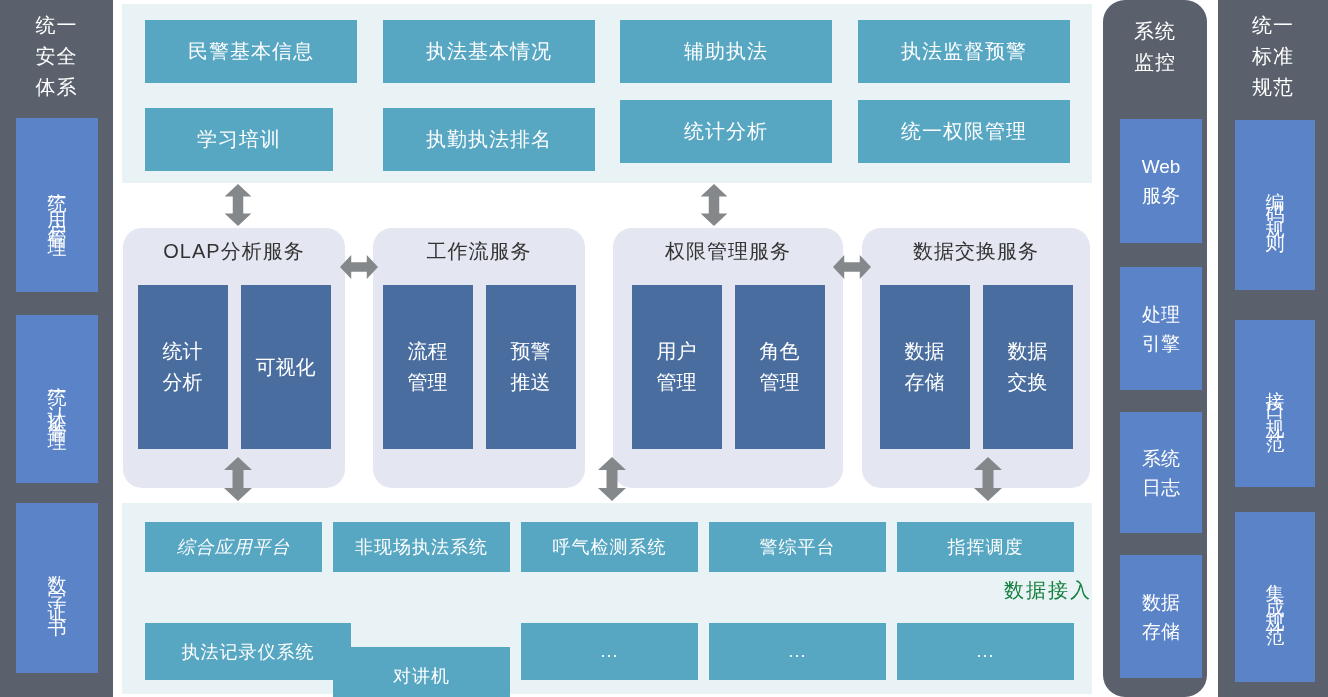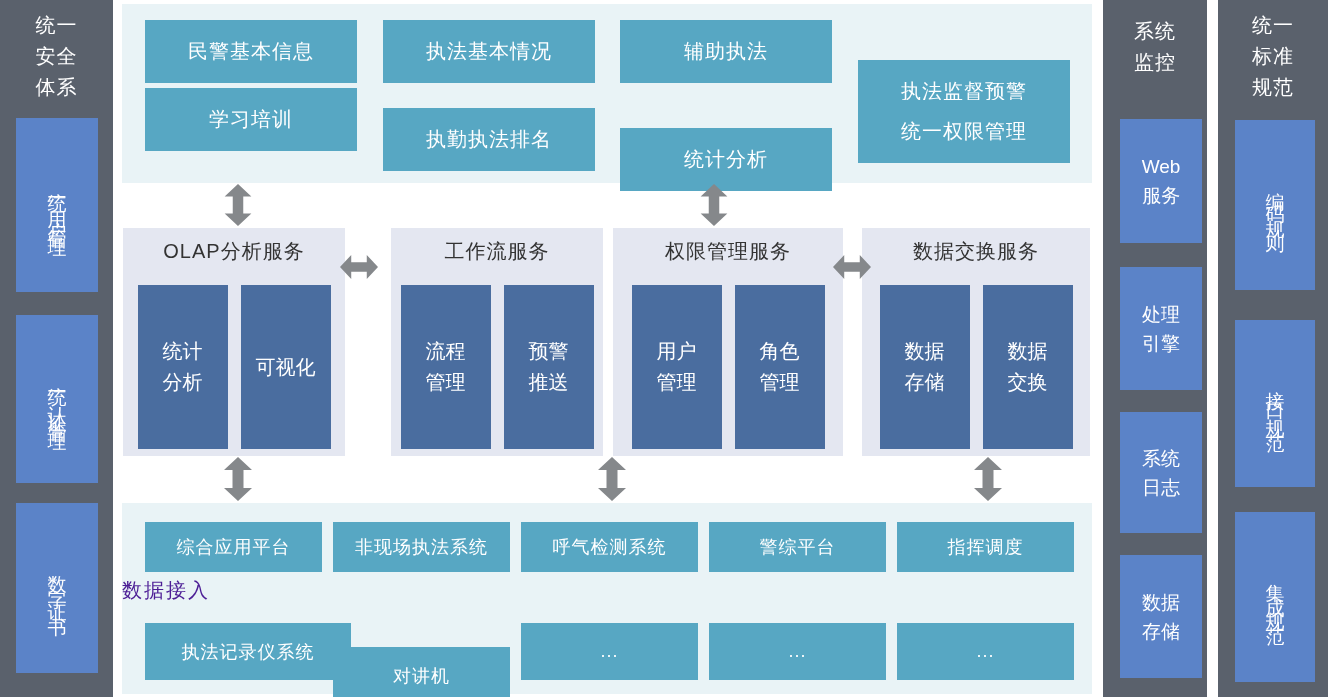--- a/index.html
+++ b/index.html
@@ -15,82 +15,82 @@
   }
   .side-box{
     position:absolute;background:#5b83c8;color:#fff;
     display:flex;align-items:center;justify-content:center;
   }
   .vtext{
     writing-mode:vertical-rl;text-orientation:upright;
     font-size:19px;letter-spacing:9px;
   }
   .vtext-wide{letter-spacing:14px;}
-  .two-line{font-size:19px;line-height:29px;white-space:pre-line;text-align:right;}
+  .two-line{font-size:19px;line-height:29px;white-space:pre-line;text-align:center;}
   
   .section{position:absolute;background:#e9f3f6;}
   .teal-box{
     position:absolute;background:#57a7c3;color:#fff;
     display:flex;align-items:center;justify-content:center;
     font-size:20px;letter-spacing:1px;
   }
   .teal-sm{font-size:18px;}
   
-  .panel{position:absolute;top:228px;height:228px;background:#e4e7f1;}
+  .panel{position:absolute;top:228px;height:260px;background:#e4e7f1;border-radius:19px;}
   .panel-title{margin-top:10px;text-align:center;color:#333;font-size:20px;letter-spacing:1px;}
   .inner-row{position:absolute;top:57px;left:0;right:0;display:flex;justify-content:center;gap:13px;}
   .inner-box{
     width:90px;height:164px;background:#4a6d9f;color:#fff;
     display:flex;align-items:center;justify-content:center;
     font-size:20px;line-height:31px;white-space:pre-line;text-align:center;
   }
   .arrow{position:absolute;fill:#85888b;}
-  .section-label{position:absolute;color:#4c1d95;font-size:20px;text-align:left;letter-spacing:2px;}
+  .section-label{position:absolute;color:#15803d;font-size:20px;text-align:right;letter-spacing:2px;}
 </style>
 </head>
 <body>
 
 <div class="canvas">
 
   <aside class="col" style="left:0;width:113px;">
     <div class="col-title" style="top:10px;">统一
 安全
 体系</div>
     <div class="side-box vtext" style="left:16px;top:118px;width:82px;height:174px;">统一用户管理</div>
     <div class="side-box vtext" style="left:16px;top:315px;width:82px;height:168px;">统一认证管理</div>
     <div class="side-box vtext vtext-wide" style="left:16px;top:503px;width:82px;height:170px;">数字证书</div>
   </aside>
 
   <section class="section" style="left:122px;top:4px;width:970px;height:179px;">
     <div class="teal-box" style="left:23px;top:16px;width:212px;height:63px;">民警基本信息</div>
     <div class="teal-box" style="left:261px;top:16px;width:212px;height:63px;">执法基本情况</div>
     <div class="teal-box" style="left:498px;top:16px;width:212px;height:63px;">辅助执法</div>
-    <div class="teal-box" style="left:736px;top:16px;width:212px;height:63px;margin-top:40px;">执法监督预警</div>
-    <div class="teal-box" style="left:23px;top:84px;width:212px;height:63px;">学习培训</div>
+    <div class="teal-box" style="left:736px;top:16px;width:212px;height:63px;">执法监督预警</div>
+    <div class="teal-box" style="left:23px;top:104px;width:188px;height:63px;">学习培训</div>
     <div class="teal-box" style="left:261px;top:96px;width:212px;height:63px;margin-top:8px;">执勤执法排名</div>
-    <div class="teal-box" style="left:498px;top:96px;width:212px;height:63px;margin-top:28px;">统计分析</div>
+    <div class="teal-box" style="left:498px;top:96px;width:212px;height:63px;">统计分析</div>
     <div class="teal-box" style="left:736px;top:96px;width:212px;height:63px;">统一权限管理</div>
   </section>
 
   <svg class="arrow" style="left:224px;top:184px;" width="28" height="42" viewBox="0 0 28 44">
       <path d="M14 0 L28 13 L19.5 13 L19.5 31 L28 31 L14 44 L0 31 L8.5 31 L8.5 13 L0 13 Z"></path>
     </svg>
   <svg class="arrow" style="left:700px;top:184px;" width="28" height="42" viewBox="0 0 28 44">
       <path d="M14 0 L28 13 L19.5 13 L19.5 31 L28 31 L14 44 L0 31 L8.5 31 L8.5 13 L0 13 Z"></path>
     </svg>
 
   <section class="panel" style="left:123px;width:222px;">
     <div class="panel-title">OLAP分析服务</div>
     <div class="inner-row">
       <div class="inner-box">统计
 分析</div>
       <div class="inner-box">可视化</div>
     </div>
   </section>
-  <section class="panel" style="left:391px;width:212px;">
+  <section class="panel" style="left:373px;width:212px;">
     <div class="panel-title">工作流服务</div>
     <div class="inner-row">
       <div class="inner-box">流程
 管理</div>
       <div class="inner-box">预警
 推送</div>
     </div>
   </section>
   <section class="panel" style="left:613px;width:230px;">
     <div class="panel-title">权限管理服务</div>
@@ -122,36 +122,36 @@
       <path d="M14 0 L28 13 L19.5 13 L19.5 31 L28 31 L14 44 L0 31 L8.5 31 L8.5 13 L0 13 Z"></path>
     </svg>
   <svg class="arrow" style="left:598px;top:457px;" width="28" height="44" viewBox="0 0 28 44">
       <path d="M14 0 L28 13 L19.5 13 L19.5 31 L28 31 L14 44 L0 31 L8.5 31 L8.5 13 L0 13 Z"></path>
     </svg>
   <svg class="arrow" style="left:974px;top:457px;" width="28" height="44" viewBox="0 0 28 44">
       <path d="M14 0 L28 13 L19.5 13 L19.5 31 L28 31 L14 44 L0 31 L8.5 31 L8.5 13 L0 13 Z"></path>
     </svg>
 
   <section class="section" style="left:122px;top:503px;width:970px;height:191px;">
-    <div class="teal-box teal-sm" style="left:23px;top:19px;width:177px;height:50px;">综合应用平台</div>
+    <div class="teal-box teal-sm" style="left:23px;top:19px;width:177px;height:50px;font-style:italic;">综合应用平台</div>
     <div class="teal-box teal-sm" style="left:211px;top:19px;width:177px;height:50px;">非现场执法系统</div>
     <div class="teal-box teal-sm" style="left:399px;top:19px;width:177px;height:50px;">呼气检测系统</div>
     <div class="teal-box teal-sm" style="left:587px;top:19px;width:177px;height:50px;">警综平台</div>
     <div class="teal-box teal-sm" style="left:775px;top:19px;width:177px;height:50px;">指挥调度</div>
 
     <div class="section-label" style="left:0;top:74px;width:100%;">数据接入</div>
 
     <div class="teal-box teal-sm" style="left:23px;top:120px;width:206px;height:57px;">执法记录仪系统</div>
     <div class="teal-box teal-sm" style="left:211px;top:120px;width:177px;height:57px;margin-top:24px;">对讲机</div>
     <div class="teal-box teal-sm" style="left:399px;top:120px;width:177px;height:57px;">...</div>
     <div class="teal-box teal-sm" style="left:587px;top:120px;width:177px;height:57px;">...</div>
     <div class="teal-box teal-sm" style="left:775px;top:120px;width:177px;height:57px;">...</div>
   </section>
 
-  <aside class="col" style="left:1103px;width:104px;">
+  <aside class="col" style="left:1103px;width:104px;border-radius:22px;">
     <div class="col-title" style="top:16px;">系统
 监控</div>
     <div class="side-box two-line" style="left:17px;top:119px;width:82px;height:124px;">Web
 服务</div>
     <div class="side-box two-line" style="left:17px;top:267px;width:82px;height:123px;">处理
 引擎</div>
     <div class="side-box two-line" style="left:17px;top:412px;width:82px;height:121px;">系统
 日志</div>
     <div class="side-box two-line" style="left:17px;top:555px;width:82px;height:123px;">数据
 存储</div>

